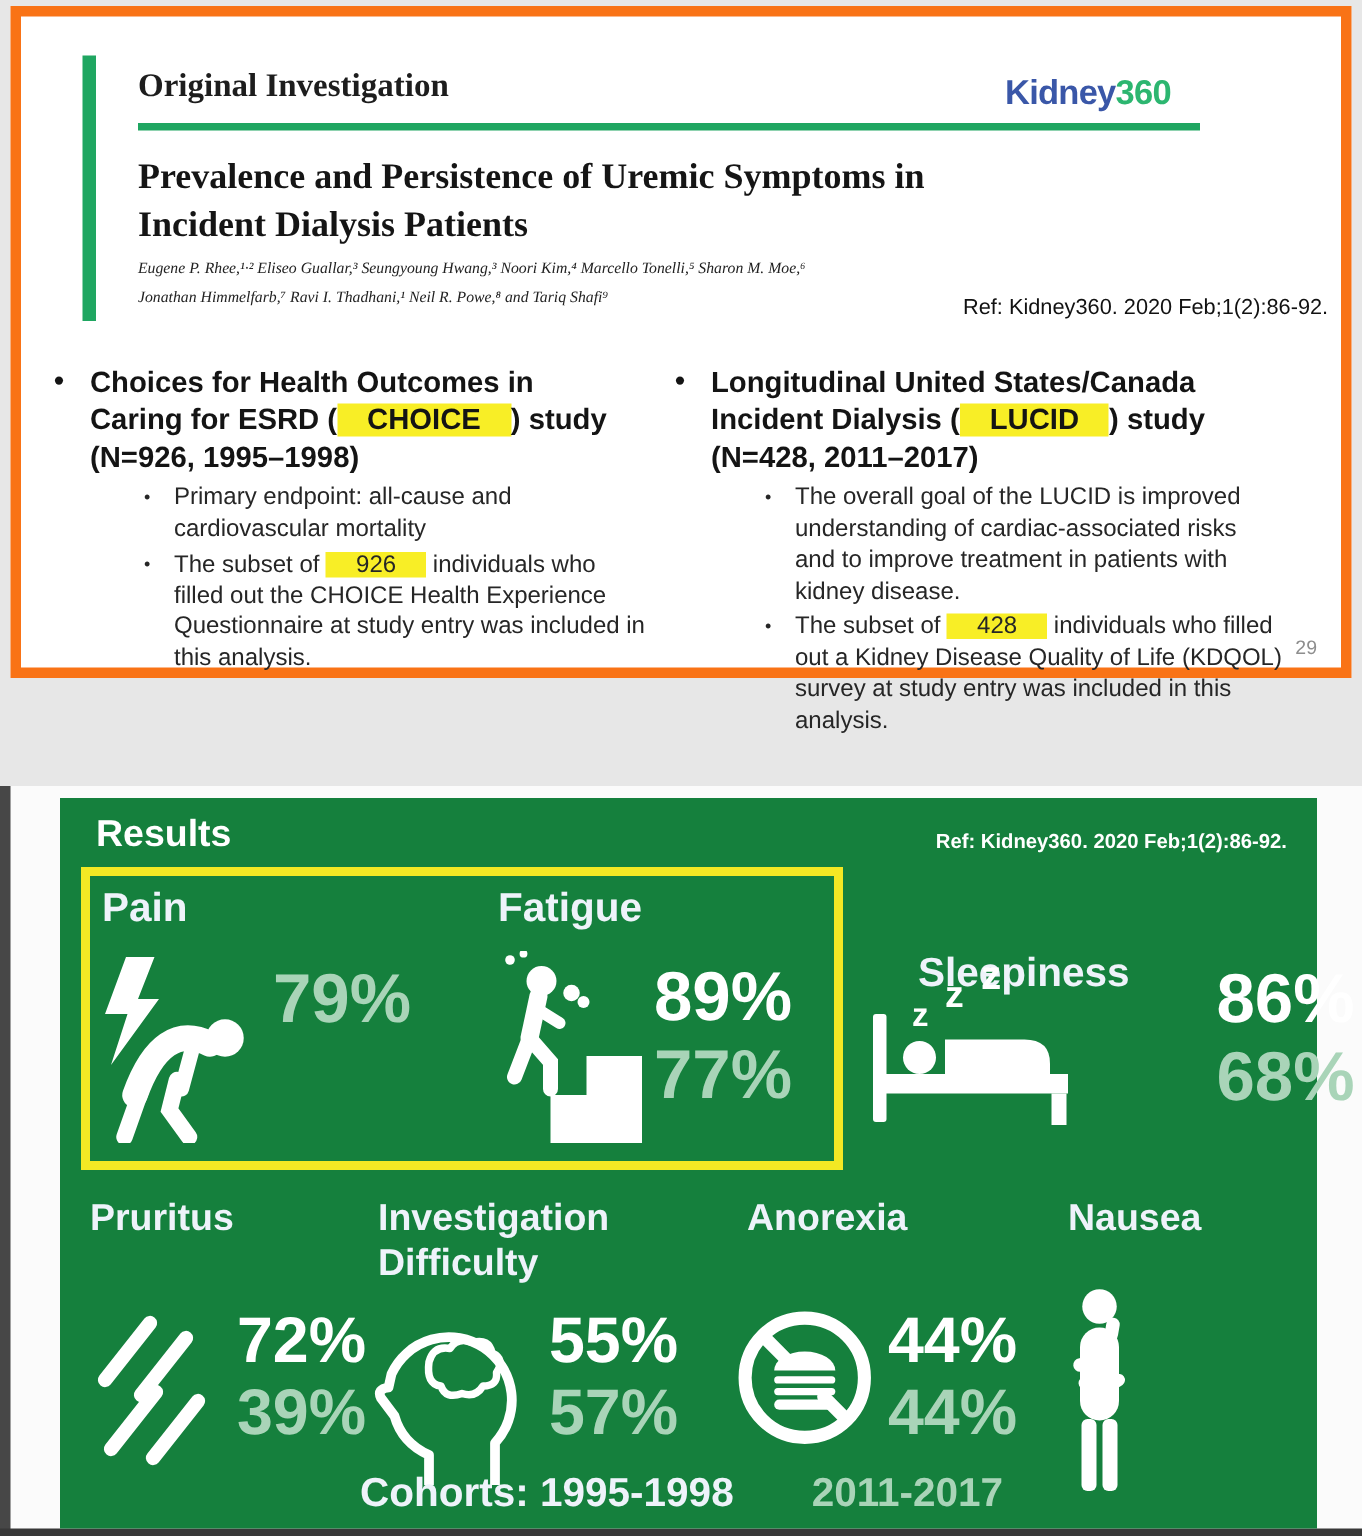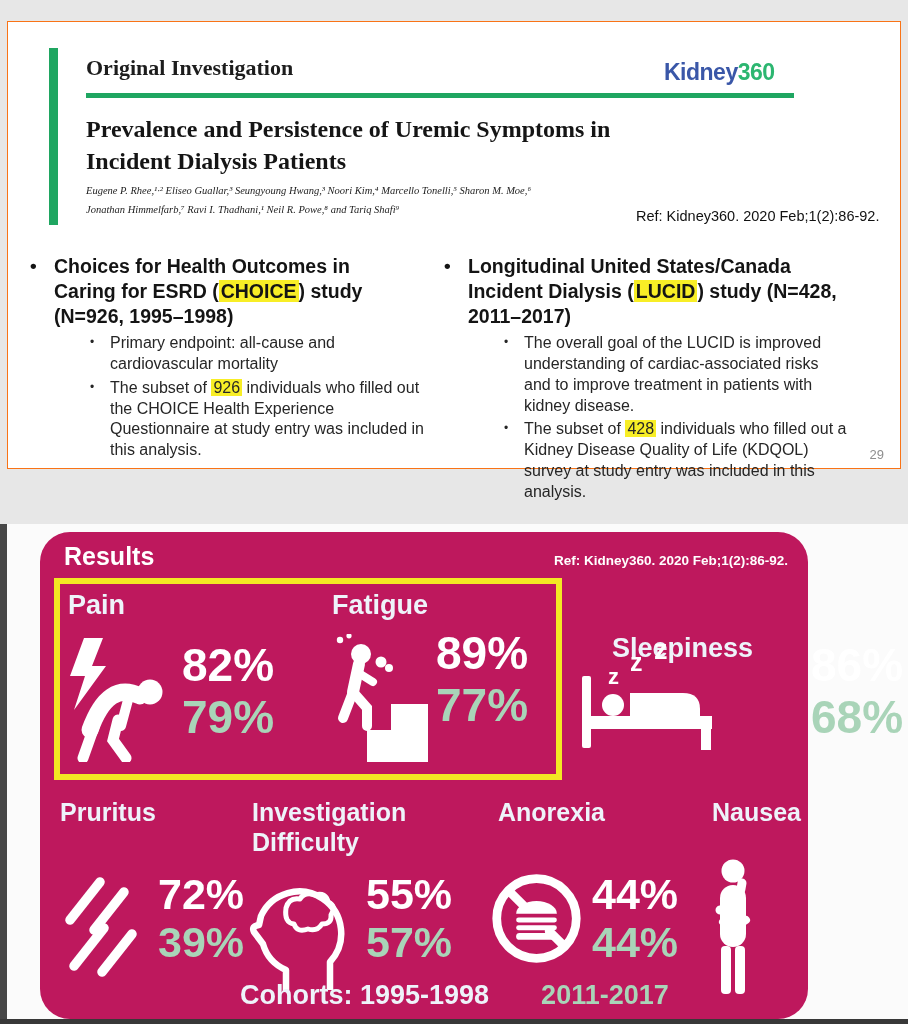--- a/index.html
+++ b/index.html
@@ -3,21 +3,21 @@
 <meta charset="utf-8">
 <style>
   * { box-sizing: border-box; margin: 0; padding: 0; }
   html,body { width: 908px; height: 1024px; }
   body { font-family: "Liberation Sans", sans-serif; background: #e7e7e7; }
   .page { position: relative; width: 908px; height: 1024px; background: #e7e7e7; overflow: hidden; }
   .abs { position: absolute; }
 
   
   .slide-paper { position: absolute; left: 7px; top: 4px; width: 894px; height: 448px;
-                 background: #ffffff; border: 1px solid #f97316; margin-top: 17px; }
+                 background: #ffffff; border: 7px solid #f97316; }
   .accent-vbar { left: 41px; top: 26px; width: 9px; height: 177px; background: #1fa661; }
   .section-label { left: 78px; top: 33px; font-family: "Liberation Serif", serif;
                    font-weight: 700; font-size: 22px; color: #1d1d1d; }
   .logo { left: 656px; top: 37px; font-size: 23px; font-weight: 700; letter-spacing: -0.5px; }
   .logo .lk { color: #3a57a8; } .logo .l3 { color: #2cb670; }
   .green-rule { left: 78px; top: 71px; width: 708px; height: 5px; background: #1fa661; }
   .paper-title { left: 78px; top: 91px; width: 610px; font-family: "Liberation Serif", serif;
                  font-weight: 700; font-size: 24px; line-height: 1.35; color: #151515; }
   .authors { left: 78px; top: 160px; width: 575px; font-family: "Liberation Serif", serif;
              font-style: italic; font-size: 10.5px; line-height: 1.8; color: #222; }
@@ -30,27 +30,27 @@
   .main-bullet { display: flex; }
   .main-bullet .mark { width: 24px; font-size: 19px; font-weight: 700; color: #141414; padding-top: 1px; }
   .main-bullet .txt { font-weight: 700; font-size: 19.5px; line-height: 1.27; color: #141414; }
   .col-left .main-bullet .txt { width: 355px; }
   .col-right .main-bullet .txt { width: 390px; }
   .sub-bullets { margin: 5px 0 0 60px; }
   .sub { display: flex; margin-bottom: 3px; }
   .sub .mark { width: 20px; font-size: 12px; color: #262626; padding-top: 2px; }
   .sub .txt { font-size: 16px; line-height: 1.3; color: #262626; }
   .w300 { width: 300px; } .w315 { width: 315px; } .w318 { width: 318px; } .w330 { width: 330px; }
-  .hl { background: #f8ee26; padding: 0 2px; }
+  .hl { background: #f8ee26; padding: 0 20px; }
 
   
   .slide-results { position: absolute; left: 0; top: 524px; width: 908px; height: 500px; background: #fbfbfb; }
   .edge-left { left: 0; top: 0; width: 7px; height: 100%; background: #474747; }
   .edge-bottom { left: 0; bottom: 0; width: 100%; height: 5px; background: #383838; }
-  .navy { position: absolute; left: 40px; top: 8px; width: 768px; height: 487px; background: #be185d; border-radius: 30px; }
+  .navy { position: absolute; left: 40px; top: 8px; width: 838px; height: 487px; background: #15803d; }
   .results-title { left: 24px; top: 10px; font-size: 25px; font-weight: 700; color: #fff; }
   .results-ref { right: 20px; top: 21px; font-size: 13.5px; font-weight: 600; color: #fff; }
   .ybox { left: 14px; top: 46px; width: 508px; height: 202px; border: 6px solid #f3e824; }
 
   .sym-label { position: absolute; font-weight: 700; color: #eef3fa; }
   .row1 .sym-label, .sym-label.r1 { font-size: 27px; }
   .sym-label.r2 { font-size: 25px; }
   .pcts { position: absolute; display: flex; flex-direction: column; font-weight: 700; line-height: 1.12; }
   .pcts.r1 { font-size: 46px; } .pcts.r2 { font-size: 43px; }
   .pcts .c1 { color: #ffffff; } .pcts .c2 { color: #a9d4b8; }
@@ -135,40 +135,39 @@
         <svg viewBox="0 0 115 130" xmlns="http://www.w3.org/2000/svg">
           <polygon points="26,6 45,6 34,34 48,34 16,78 27,44 12,44" fill="#fff"></polygon>
           <circle cx="92" cy="60" r="12.5" fill="#fff"></circle>
           <path d="M32,98 Q50,48 82,64" stroke="#fff" stroke-width="17" fill="none" stroke-linecap="round"></path>
           <path d="M36,95 L25,126" stroke="#fff" stroke-width="11" stroke-linecap="round"></path>
           <path d="M60,88 L55,108 L68,126" stroke="#fff" stroke-width="11" fill="none" stroke-linecap="round"></path>
           <path d="M70,68 L63,94" stroke="#fff" stroke-width="10" stroke-linecap="round"></path>
         </svg>
       </div>
       <div class="pcts r1" style="left:142px; top:108px;">
-        <span class="c1">82%</span>
         <span class="c2">79%</span>
       </div>
 
       <div class="abs sym-label r1" style="left:292px; top:58px;">Fatigue</div>
       <div class="icon" style="left:283px; top:102px; width:105px; height:128px;">
         <svg viewBox="0 0 105 128" xmlns="http://www.w3.org/2000/svg">
           <path d="M44,128 L44,96 L68,96 L68,70 L105,70 L105,128 Z" fill="#fff"></path>
           <circle cx="38" cy="20" r="10" fill="#fff"></circle>
           <circle cx="17" cy="6" r="3.2" fill="#fff"></circle>
           <circle cx="26" cy="1.8" r="2.6" fill="#fff"></circle>
           <circle cx="58" cy="28" r="5.5" fill="#fff"></circle>
           <circle cx="66" cy="34" r="4" fill="#fff"></circle>
           <path d="M36,30 L30,58" stroke="#fff" stroke-width="12" stroke-linecap="round"></path>
           <path d="M30,58 L44,74 L44,92" stroke="#fff" stroke-width="10" fill="none" stroke-linecap="round"></path>
           <path d="M30,58 L20,84" stroke="#fff" stroke-width="10" stroke-linecap="round"></path>
           <path d="M34,38 L50,48" stroke="#fff" stroke-width="8" stroke-linecap="round"></path>
         </svg>
       </div>
-      <div class="pcts r1" style="left:396px; top:96px;">
+      <div class="pcts r1" style="left:396px; top:107px;">
         <span class="c1">89%</span>
         <span class="c2">77%</span>
       </div>
 
       <div class="abs sym-label r1" style="left:572px; top:58px;margin-top:43px;">Sleepiness</div>
       <div class="icon" style="left:540px; top:106px; width:140px; height:114px;">
         <svg viewBox="0 0 140 114" xmlns="http://www.w3.org/2000/svg">
           <text x="28" y="46" class="zglyph" font-size="22">z</text>
           <text x="50" y="33" class="zglyph" font-size="25">z</text>
           <text x="74" y="21" class="zglyph" font-size="27">z</text>

